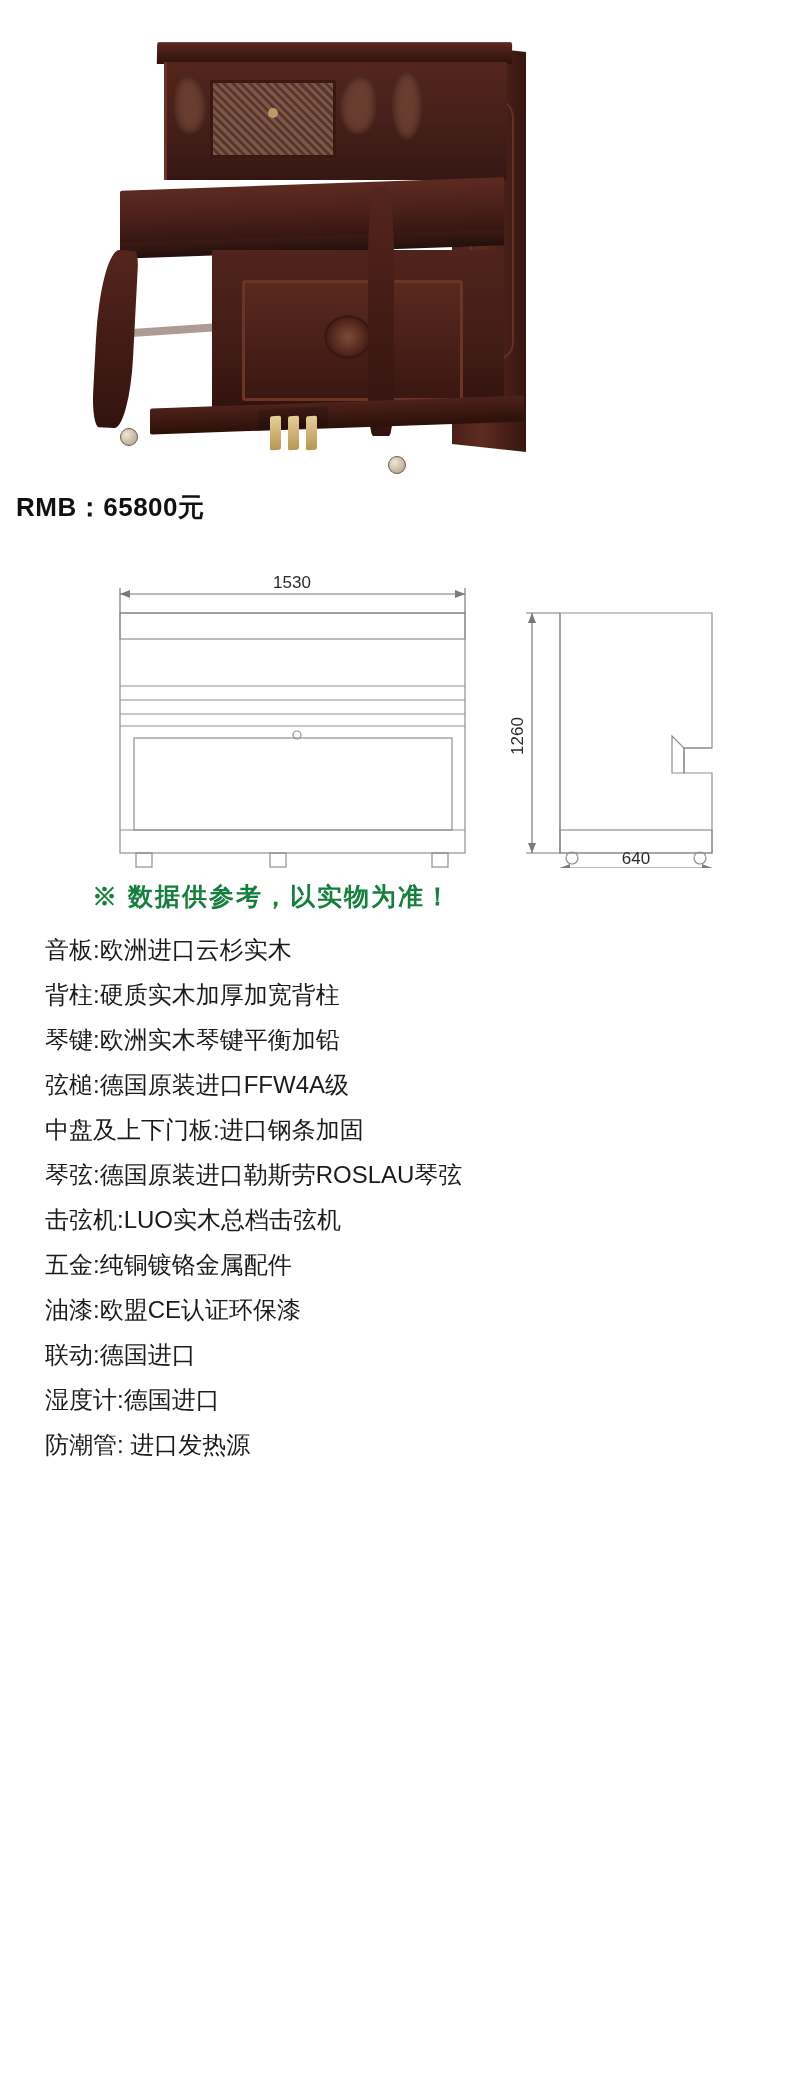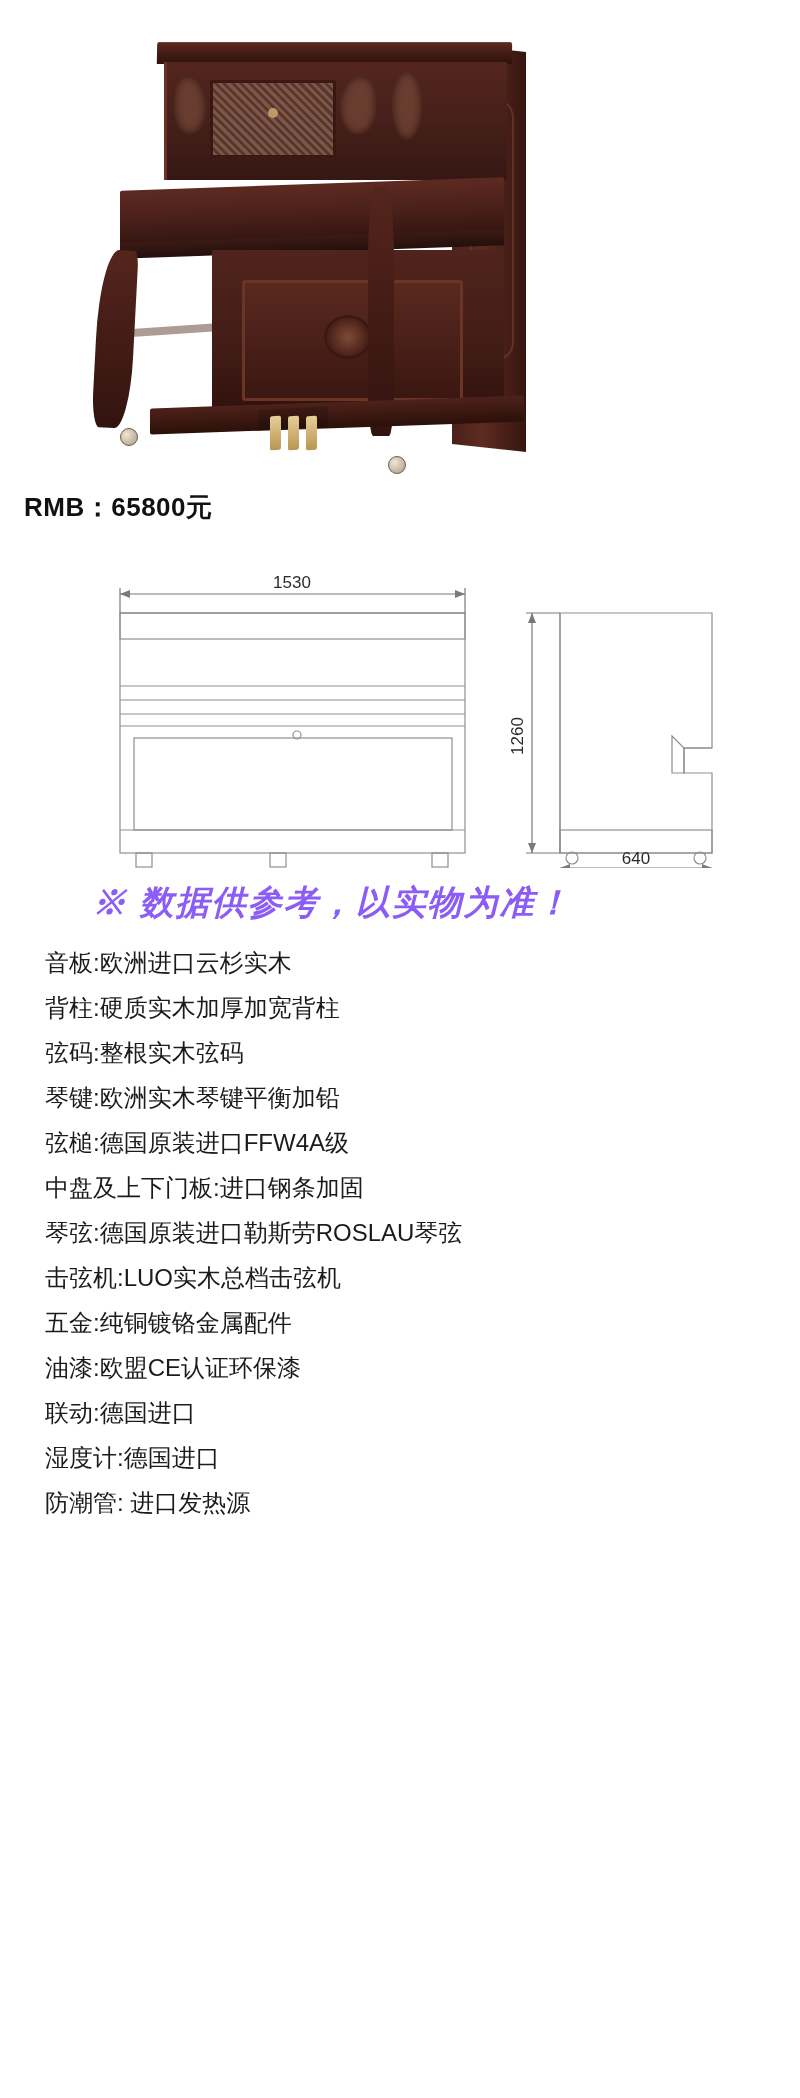--- a/index.html
+++ b/index.html
@@ -204,21 +204,21 @@
     top: 290px;
     width: 96px;
     height: 8px;
     background: #6a4a3a;
     opacity: .55;
     transform: skewY(-4deg);
   }
 
   
   .price-row {
-    padding: 10px 0 0 24px;
+    padding: 10px 0 0 16px;
     height: 52px;
     box-sizing: border-box;
   }
   .price-text {
     font-size: 26px;
     font-weight: 700;
     letter-spacing: .5px;
     color: #111;
   }
 
@@ -230,27 +230,26 @@
     margin-top: 36px;
     padding-left: 12px;
   }
   .dimension-svg { display: block; }
 
   
   .specs {
     padding: 12px 0 40px 0;
   }
   .spec-note {
-    font-size: 34px;
+    font-size: 25px;
     font-weight: 700;
-    color: #8b5cf6;
+    color: #15803d;
     padding-left: 92px;
     letter-spacing: 2px;
     margin-bottom: 14px;
-    font-style: italic;
   }
   .spec-line {
     font-size: 24px;
     line-height: 45px;
     color: #1b1b1b;
     padding-left: 45px;
     white-space: nowrap;
   }
   .spec-key { }
   .spec-val { }
@@ -348,23 +347,20 @@
 <div class="specs">
   <div class="spec-note">※ 数据供参考，以实物为准！</div>
 
   <div class="spec-line">
     <span class="spec-key">音板</span>:<span class="spec-val">欧洲进口云杉实木</span>
   </div>
   <div class="spec-line">
     <span class="spec-key">背柱</span>:<span class="spec-val">硬质实木加厚加宽背柱</span>
   </div>
   <div class="spec-line">
-    <span class="spec-key">弦码</span>:<span class="spec-val">整根实木弦码</span>
-  </div>
-  <div class="spec-line">
     <span class="spec-key">琴键</span>:<span class="spec-val">欧洲实木琴键平衡加铅</span>
   </div>
   <div class="spec-line">
     <span class="spec-key">弦槌</span>:<span class="spec-val">德国原装进口FFW4A级</span>
   </div>
   <div class="spec-line">
     <span class="spec-key">中盘及上下门板</span>:<span class="spec-val">进口钢条加固</span>
   </div>
   <div class="spec-line">
     <span class="spec-key">琴弦</span>:<span class="spec-val">德国原装进口勒斯劳ROSLAU琴弦</span>

